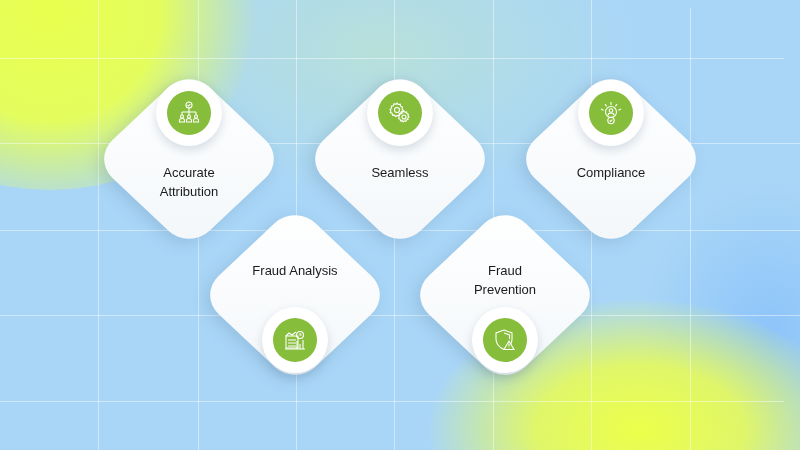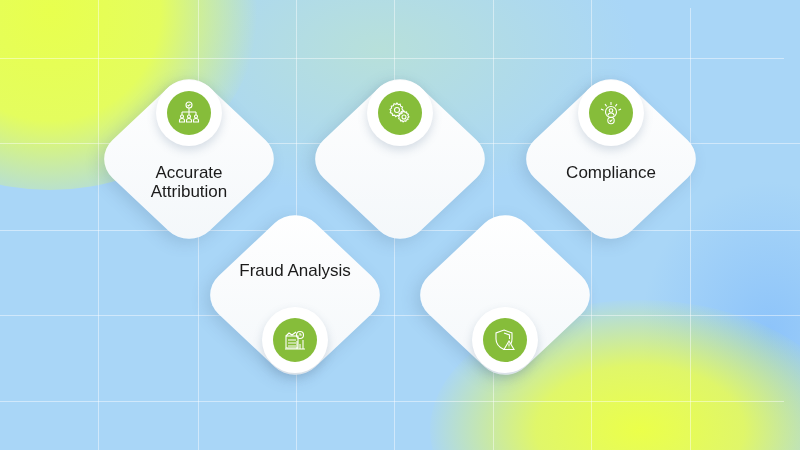--- a/index.html
+++ b/index.html
@@ -19,21 +19,21 @@
   .grid-h { position:absolute; left:0; right:0; height:1px; background:rgba(255,255,255,0.45); }
 
   .card { position:absolute; width:194px; height:182px; }
   .card .shape { position:absolute; left:50%; top:50%; width:134px; height:134px;
     margin-left:-67px; margin-top:-67px;
     transform: scaleX(1.02) scaleY(0.96) rotate(45deg);
     border-radius:28px;
     background: linear-gradient(135deg, #ffffff 0%, #f3f7fa 100%);
     box-shadow: 0 6px 16px rgba(60,90,120,0.18); }
   .card .label { position:absolute; left:0; right:0; text-align:center;
-    color:#1b1b1b; font-size:17px; line-height:19px; font-weight:500; }
+    color:#1b1b1b; font-size:13px; line-height:19px; font-weight:500; }
   .card .label span { display:block; }
   .iconwrap { position:absolute; width:66px; height:66px; border-radius:50%;
     background:#ffffff; box-shadow: 0 4px 10px rgba(80,110,140,0.22);
     display:flex; align-items:center; justify-content:center; }
   .iconwrap .dot { width:44px; height:44px; border-radius:50%;
     background: #86bd3a; display:flex; align-items:center; justify-content:center; }
   .iconwrap svg { width:26px; height:26px; }
 </style>
 </head>
 <body>
@@ -85,20 +85,21 @@
     <div class="dot">
       <svg viewBox="0 0 26 26" fill="none" stroke="#ffffff" stroke-width="1.1">
         <path d="M10 3 l1.2 1.6 2-.4 .4 2 1.9.8-.6 1.9 1.4 1.5-1.6 1.2.3 2-2 .4-.8 1.9-1.9-.6-1.5 1.4-1.2-1.6-2 .3-.4-2-1.9-.8.6-1.9L3 9.3l1.6-1.2-.3-2 2-.4.8-1.9 1.9.6z"></path>
         <circle cx="10" cy="10" r="2.5"></circle>
         <path d="M17 11 l1 1.3 1.6-.3 .3 1.6 1.5.6-.5 1.5 1.1 1.2-1.3 1 .3 1.6-1.6.3-.6 1.5-1.5-.5-1.2 1.1-1-1.3-1.6.3-.3-1.6-1.5-.6.5-1.5-1.1-1.2 1.3-1-.3-1.6 1.6-.3.6-1.5 1.5.5z"></path>
         <circle cx="17" cy="17" r="2"></circle>
       </svg>
     </div>
   </div>
   <div class="label" style="top:95px;">
+    <span>Seamless</span>
   </div>
 </div>
 
 <div class="card" style="left:514px; top:68px;">
   <div class="shape"></div>
   <div class="iconwrap" style="left:64px; top:12px;">
     <div class="dot">
       <svg viewBox="0 0 26 26" fill="none" stroke="#ffffff" stroke-width="1.1">
         <path d="M13 2 v3 M7 4 l1.6 2.4 M19 4 l-1.6 2.4 M3 9 l2.6 1.2 M23 9 l-2.6 1.2"></path>
         <circle cx="13" cy="12" r="5.5"></circle>
@@ -128,20 +129,24 @@
         <path d="M18 6 v2 h1.8"></path>
         <path d="M15 14 v8 M18 17 v5 M21 13 v9 M3 22 h20"></path>
         <path d="M4 9 l3-3 3 2 4-3"></path>
       </svg>
     </div>
   </div>
 </div>
 
 <div class="card" style="left:408px; top:204px;">
   <div class="shape"></div>
+  <div class="label" style="top:57px;">
+    <span>Fraud</span>
+    <span>Prevention</span>
+  </div>
   <div class="iconwrap" style="left:64px; top:103px;">
     <div class="dot">
       <svg viewBox="0 0 26 26" fill="none" stroke="#ffffff" stroke-width="1.1">
         <path d="M12 3 l8 3 v6 c0 5-3.5 8.5-8 10.5 c-4.5-2-8-5.5-8-10.5 V6 z"></path>
         <path d="M12 6 l5.5 2 v4"></path>
         <path d="M17 14 l5 8.5 h-10 z" fill="#86bd3a"></path>
         <path d="M17 16.5 v3 M17 20.8 v.4"></path>
       </svg>
     </div>
   </div>

